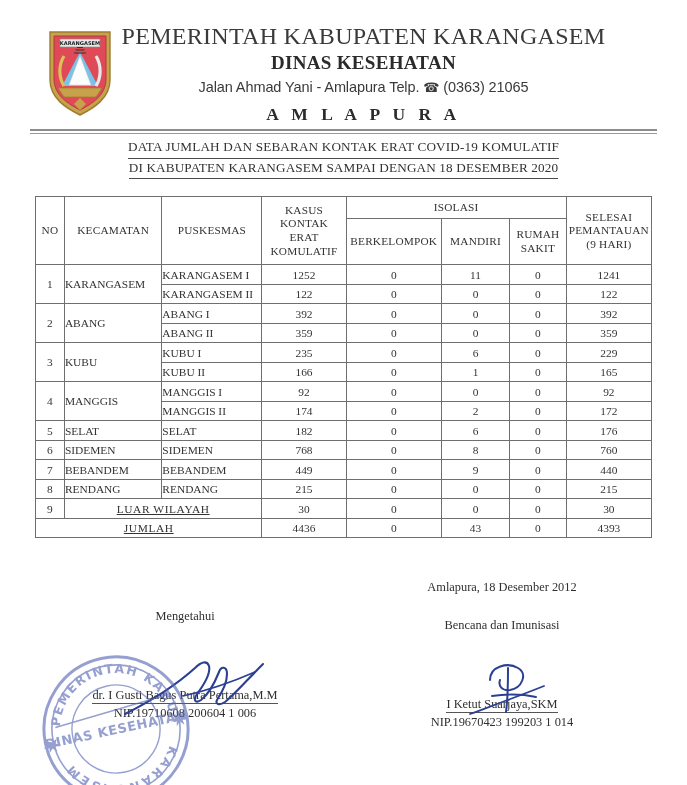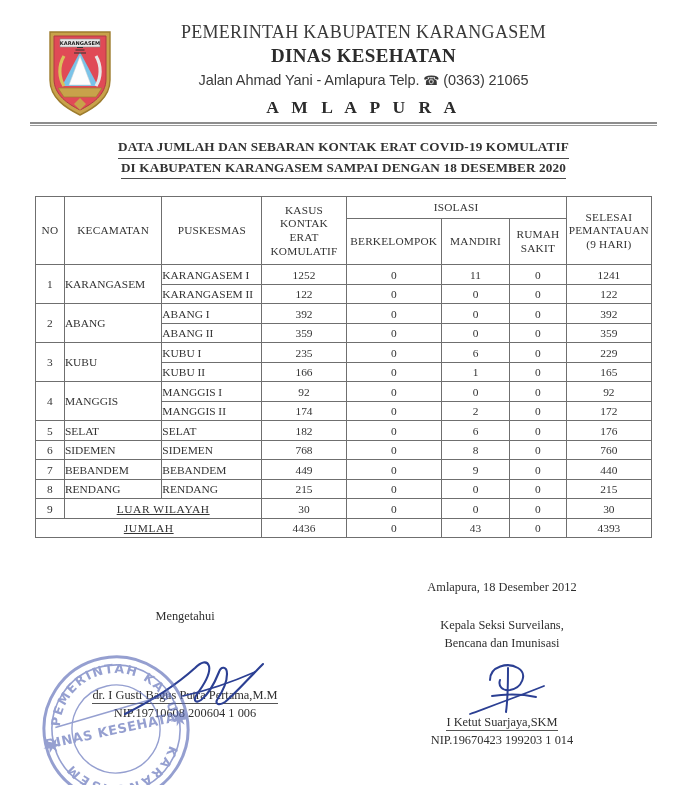--- a/index.html
+++ b/index.html
@@ -22,21 +22,21 @@
   }
   .crest {
     position: absolute;
     left: 44px;
     top: 28px;
     width: 72px;
     height: 90px;
   }
   .head-text { text-align: center; padding-left: 40px; }
   .hl1 {
-    font-size: 18px;
+    font-size: 24px;
     letter-spacing: 0.3px;
     color: #3a3a3a;
     line-height: 1.18;
     font-family: "Liberation Serif", serif;
   }
   .hl2 {
     font-size: 19px;
     font-weight: bold;
     letter-spacing: 0.3px;
     color: #2b2b2b;
@@ -59,21 +59,21 @@
     color: #2b2b2b;
   }
   .rule-wrap { padding: 0 30px; margin-top: 4px; }
   .rule-outer { border-top: 2px solid #8d8d8d; }
   .rule-inner { border-top: 1px solid #9a9a9a; margin-top: 1.5px; }
 
   
   .doc-title {
     text-align: center;
     margin-top: 26px;
-    font-weight: bold;
+    font-weight: normal;
     font-size: 13.2px;
     letter-spacing: 0.15px;
     color: #333;
     line-height: 1.42;
   }
   .doc-title span {
     border-bottom: 1.3px solid #4a4a4a;
     padding-bottom: 1px;
     display: inline-block;
   }
@@ -405,21 +405,20 @@
         <text x="89" y="94" font-family="DejaVu Sans, sans-serif" font-size="13" font-weight="bold" fill="#5566b4" text-anchor="middle" letter-spacing="0.6">DINAS KESEHATAN</text>
         <path d="M24 89 l5 -3 l-2 5 l5 2 l-6 1 l1 5 l-4 -4 l-4 4 l1 -5 l-6 -1 l5 -2 l-2 -5 z" fill="#5566b4"></path>
         <path d="M154 89 l5 -3 l-2 5 l5 2 l-6 1 l1 5 l-4 -4 l-4 4 l1 -5 l-6 -1 l5 -2 l-2 -5 z" fill="#5566b4"></path>
         <line x1="30" y1="75" x2="148" y2="66" stroke="#5566b4" stroke-width="1.5"></line>
       </g>
     </svg>
   </div>
 
   <div class="sig-col right">
     <div class="sig-date">Amlapura, 18 Desember 2012</div>
-    <div class="sig-role">Kepala Seksi Surveilans,</div>
     <div class="sig-role">Bencana dan Imunisasi</div>
     <div class="sig-gap"></div>
     <div><span class="sig-name">I Ketut Suarjaya,SKM</span></div>
     <div class="sig-nip">NIP.19670423 199203 1 014</div>
 
     <svg class="sign-svg sign-right" width="120" height="68" viewBox="0 0 120 68">
       <path d="M38 26 C38 12 56 8 66 14 C76 20 70 34 58 36 C50 37 46 32 48 26" fill="none" stroke="#2b3f93" stroke-width="2" stroke-linecap="round"></path>
       <path d="M56 14 C56 30 56 44 54 58" fill="none" stroke="#2b3f93" stroke-width="2" stroke-linecap="round"></path>
       <path d="M40 42 C54 40 70 40 84 43" fill="none" stroke="#2b3f93" stroke-width="1.9" stroke-linecap="round"></path>
       <path d="M18 60 C34 54 62 44 92 32" fill="none" stroke="#2b3f93" stroke-width="1.8" stroke-linecap="round"></path>

